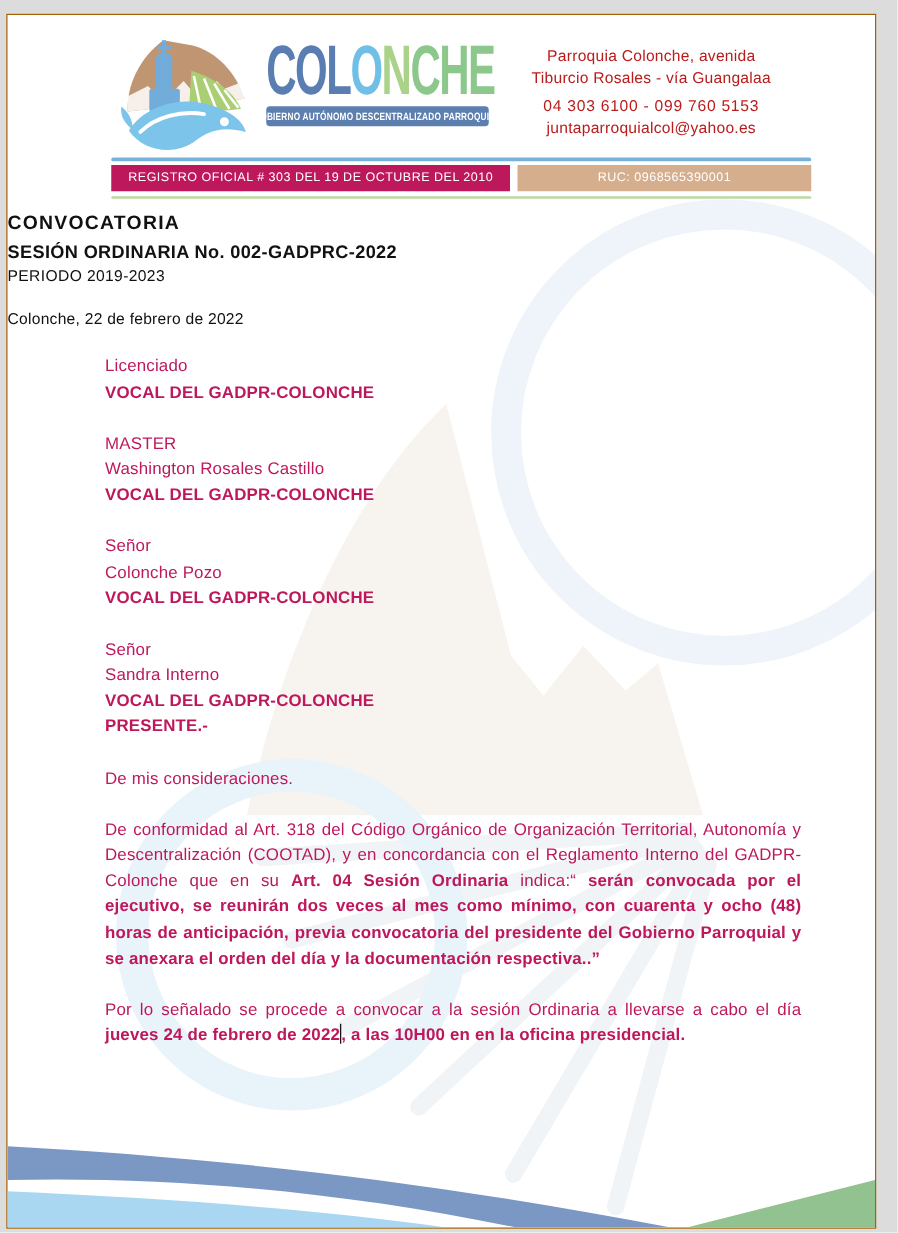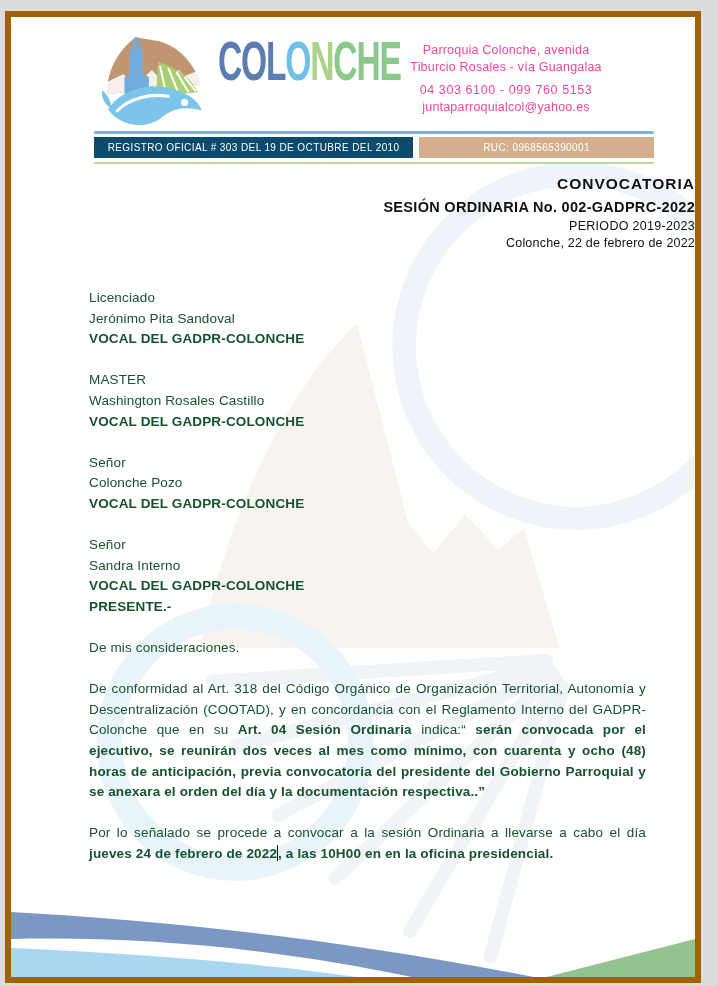--- a/index.html
+++ b/index.html
@@ -2,21 +2,21 @@
 <html><head>
 <meta charset="utf-8">
 <style>
   * { margin:0; padding:0; box-sizing:border-box; }
   html,body { width:718px; height:986px; }
   body { background:#dcdcdc; font-family:"Liberation Sans", sans-serif; overflow:hidden; }
 
   .page {
     position:relative; width:696px; height:972px;
     margin:11px 0 0 5px; background:#ffffff;
-    border:6px solid #a16207; overflow:hidden;
+    border:1px solid #a16207; overflow:hidden;
   }
 
   
   .watermark { position:absolute; inset:0; z-index:0; pointer-events:none; }
 
   
   .hdr { position:absolute; z-index:2; }
   .badge { left:88px; top:12px; width:112px; height:102px; }
   .wordmark { left:207px; top:18px; width:190px; }
   .wm-letters {
@@ -25,45 +25,45 @@
     white-space:nowrap; font-family:"Liberation Sans", sans-serif;
   }
   .wm-banner {
     margin-top:3px; width:178px; height:16px; background:#5d7fb0;
     border-radius:3px; display:flex; align-items:center; justify-content:center;
   }
   .wm-banner span {
     color:#ffffff; font-size:8.5px; font-weight:700; letter-spacing:0.2px;
     white-space:nowrap; transform:scaleX(0.78); transform-origin:center;
   }
-  .contact { left:372px; top:25px; width:246px; text-align:center;
-    color:#ec4899; font-size:12.5px; line-height:17px; letter-spacing:0.2px; }
+  .contact { left:392px; top:25px; width:246px; text-align:center;
+    color:#b91c1c; font-size:12.5px; line-height:17px; letter-spacing:0.2px; }
   .contact .phones { margin-top:6px; letter-spacing:0.6px; }
   .contact .email  { margin-top:0; }
 
   
   .bars { position:absolute; left:83px; top:114px; width:560px; z-index:2; }
   .rule-top { height:2.5px; background:#79b1d9; border-radius:2px; }
   .bar-row { display:flex; gap:6px; margin-top:3.5px; }
   .bar { height:21px; display:flex; align-items:center; justify-content:center;
     color:#ffffff; font-size:10px; letter-spacing:0.4px; white-space:nowrap; }
-  .bar-registro { width:57%; background:#0c4a6e;align-items:center; }
+  .bar-registro { width:57%; background:#be185d;align-items:center; }
   .bar-ruc { flex:1; background:#d5ae8e; }
   .rule-bottom { height:2.5px; background:#bcd9a0; border-radius:2px; margin-top:3.5px; }
 
   
-  .doc-title { position:absolute; left:0; right:0; top:158px; text-align:right; z-index:2; color:#111; }
+  .doc-title { position:absolute; left:0; right:0; top:158px; text-align:left; z-index:2; color:#111; }
   .t1 { font-size:15.5px; font-weight:800; letter-spacing:1px; }
   .t2 { font-size:14.5px; font-weight:800; letter-spacing:0.3px; margin-top:6px; }
   .t3 { font-size:12.5px; margin-top:4px; letter-spacing:0.3px; }
-  .t4 { font-size:12.5px; margin-top:3px; letter-spacing:0.2px; }
+  .t4 { font-size:12.5px; margin-top:20px; letter-spacing:0.2px; }
 
   
   .doc-body { position:absolute; left:78px; top:271px; width:557px; z-index:2;
-    font-size:13.5px; line-height:20.6px; color:#14532d; letter-spacing:0.15px; }
+    font-size:13.5px; line-height:20.6px; color:#be185d; letter-spacing:0.15px; }
   .recip { margin-bottom:20.6px; }
   .role, .present, b { font-weight:800; }
   .greeting { margin-bottom:20.6px; }
   .para { text-align:justify; margin-bottom:20.6px; }
   .bu { font-weight:800; text-underline-offset:2px; text-decoration-thickness:1.5px; }
   .caret { display:inline-block; width:0; border-left:1.6px solid #111;
     height:16px; vertical-align:-3px; }
 
   
   .waves { position:absolute; left:0; bottom:0; width:100%; height:95px; z-index:1; pointer-events:none; }
@@ -103,20 +103,23 @@
     </g>
     <path d="M3,60 C8,64 12,70 12,78 C6,74 2,68 3,60 Z" fill="#7cc4ea"></path>
     <path d="M9,79 C19,62 44,53 65,57 C86,61 98,70 101,80 C82,75 71,79 60,88 C44,99 20,95 9,79 Z" fill="#7cc4ea"></path>
     <path d="M18,80 C30,68 50,63 68,66" stroke="#ffffff" stroke-width="3" fill="none" stroke-linecap="round"></path>
     <circle cx="84" cy="72" r="3.5" fill="#ffffff"></circle>
   </svg>
 
   <div class="hdr wordmark" style="position:absolute;">
     <div class="wm-letters"><span style="color:#5a7db2">C</span><span style="color:#5a7db2">O</span><span style="color:#5a7db2">L</span><span style="color:#6fbfe6">O</span><span style="color:#abd289">N</span><span style="color:#8cc88c">C</span><span style="color:#8cc88c">H</span><span style="color:#8cc88c">E</span>
     </div>
+    <div class="wm-banner">
+      <span>GOBIERNO AUTÓNOMO DESCENTRALIZADO PARROQUIAL</span>
+    </div>
   </div>
 
   <div class="hdr contact" style="position:absolute;">
     <div>Parroquia Colonche, avenida</div>
     <div>Tiburcio Rosales - vía Guangalaa</div>
     <div class="phones">04 303 6100  -  099 760 5153</div>
     <div class="email">juntaparroquialcol@yahoo.es</div>
   </div>
 
   <div class="bars">
@@ -136,21 +139,20 @@
     <div class="t1">CONVOCATORIA</div>
     <div class="t2">SESIÓN ORDINARIA No. 002-GADPRC-2022</div>
     <div class="t3">PERIODO 2019-2023</div>
     <div class="t4">Colonche, 22 de febrero de 2022</div>
   </div>
 
   <div class="doc-body">
 
     <div class="recip">
       <div>Licenciado</div>
-      <div>Jerónimo Pita Sandoval</div>
       <div class="role">VOCAL DEL GADPR-COLONCHE</div>
     </div>
 
     <div class="recip">
       <div>MASTER</div>
       <div>Washington Rosales Castillo</div>
       <div class="role">VOCAL DEL GADPR-COLONCHE</div>
     </div>
 
     <div class="recip">

